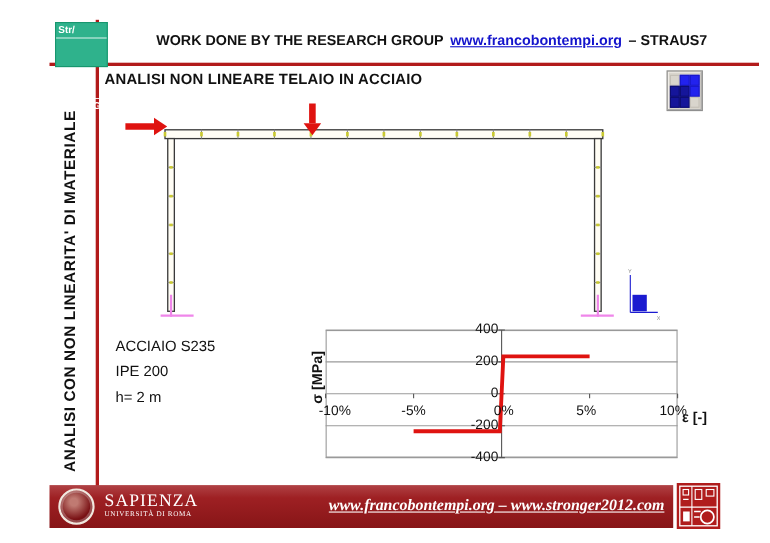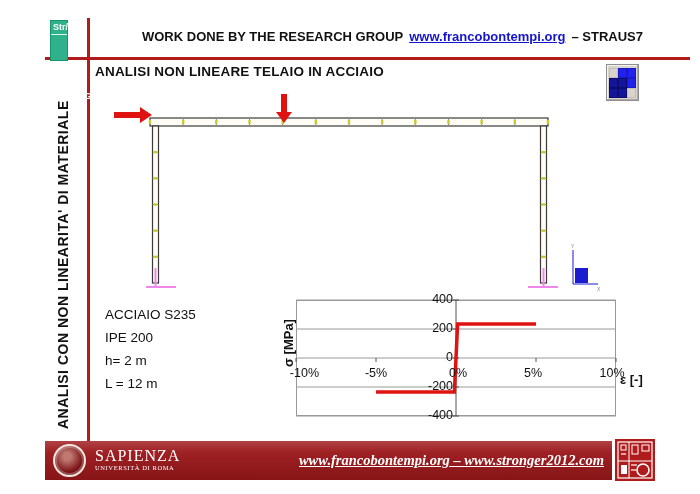--- a/index.html
+++ b/index.html
@@ -2,21 +2,21 @@
 <html style="--rule-red: #b21b1b; --footer-red: #9e2023; --logo-green: #2fb28c; --link-blue: #1414cc; --chart-red: #df1310; --node-yellow: #c9c931; --support-pink: #ef86ea; --axes-blue: #1b1bd0;"><head>
 <meta charset="utf-8">
 <style>
   html,body{margin:0;padding:0;background:#ffffff;}
   .slide{
     position:relative;width:700px;height:494px;background:#ffffff;overflow:hidden;
     font-family:"Liberation Sans","DejaVu Sans",sans-serif;color:#111;
   }
   
   .stronger-logo{
-    position:absolute;left:50px;top:20px;width:18px;height:41px;
+    position:absolute;left:50px;top:20px;width:48px;height:41px;
     background:var(--logo-green);border:1px solid #17966e;box-sizing:border-box;
     color:#fff;font-weight:bold;font-size:9px;line-height:13px;z-index:3;
   }
   .lg-row{padding:0 2px;white-space:nowrap;}
   .lg-row.r1{text-align:left;border-bottom:1px solid rgba(255,255,255,.85);}
   .lg-row.r2{text-align:center;border-bottom:1px solid rgba(255,255,255,.85);margin-top:41px;}
   .lg-row.r3{text-align:right;padding-left:31px;}
   .vrule{position:absolute;left:87px;top:18px;width:3px;height:424px;background:var(--rule-red);z-index:2;}
   .hrule{position:absolute;left:45px;top:57px;width:645px;height:3px;background:var(--rule-red);z-index:2;}
   .header{
@@ -181,21 +181,20 @@
           <rect x="475" y="178" width="13" height="15" fill="#1b1bd0"></rect>
           <text x="471" y="158" font-size="5" fill="#888">Y</text>
           <text x="497" y="201" font-size="5" fill="#888">X</text>
         </g>
     </svg>
 
   <div class="info">
     <div>ACCIAIO S235</div>
     <div>IPE 200</div>
     <div>h= 2 m</div>
-    <div>L = 12 m</div>
   </div>
 
   <div class="chart">
     <div class="plotbox"></div>
     <svg id="chart-svg" viewBox="0 0 410 135">
         <line x1="13" y1="5" x2="333" y2="5" stroke="#9a9a9a" stroke-width="1"></line>
         <line x1="170" y1="5" x2="176" y2="5" stroke="#555" stroke-width="1"></line>
         <line x1="13" y1="34" x2="333" y2="34" stroke="#9a9a9a" stroke-width="1"></line>
         <line x1="170" y1="34" x2="176" y2="34" stroke="#555" stroke-width="1"></line>
         <line x1="13" y1="63" x2="333" y2="63" stroke="#9a9a9a" stroke-width="1"></line>

